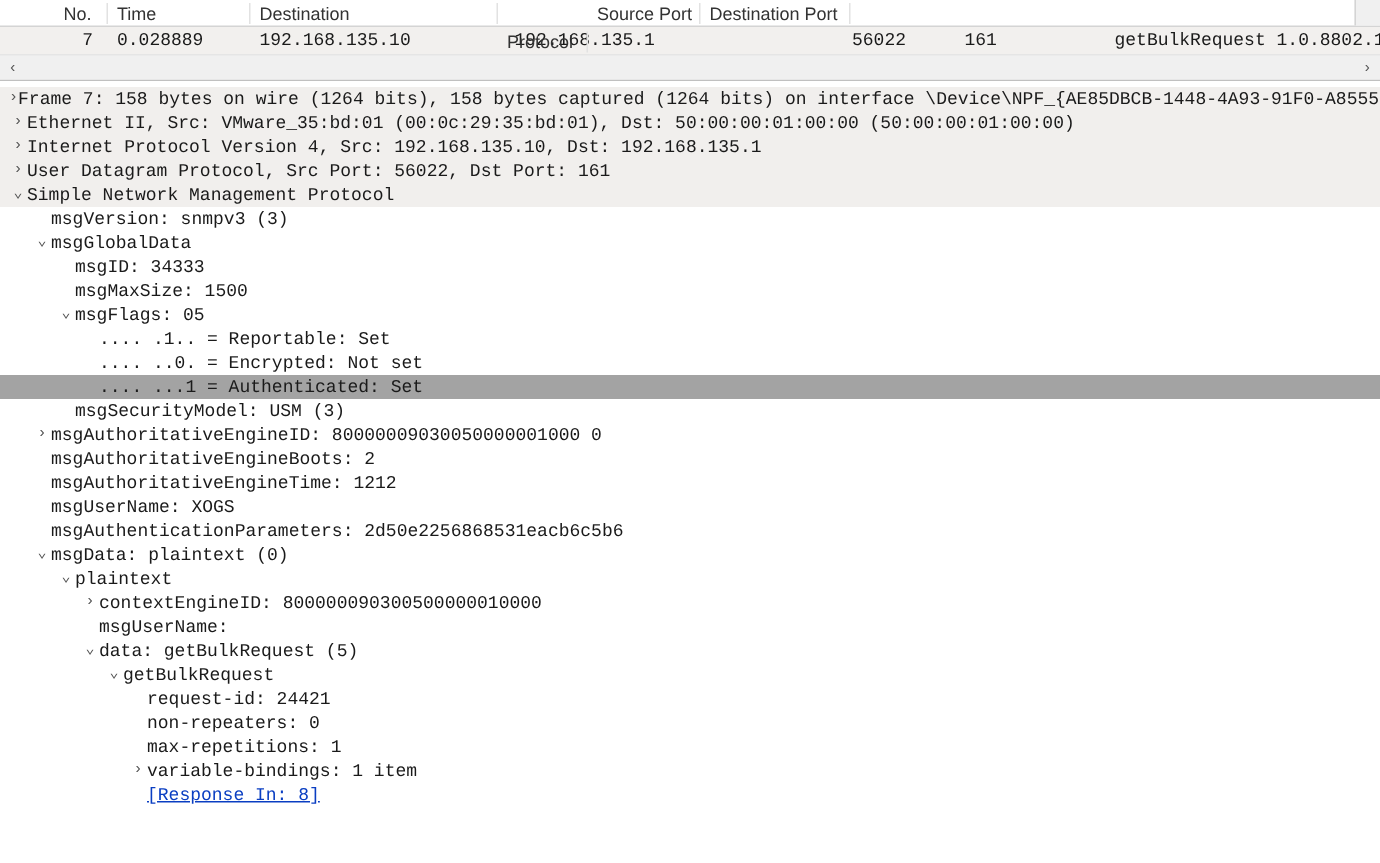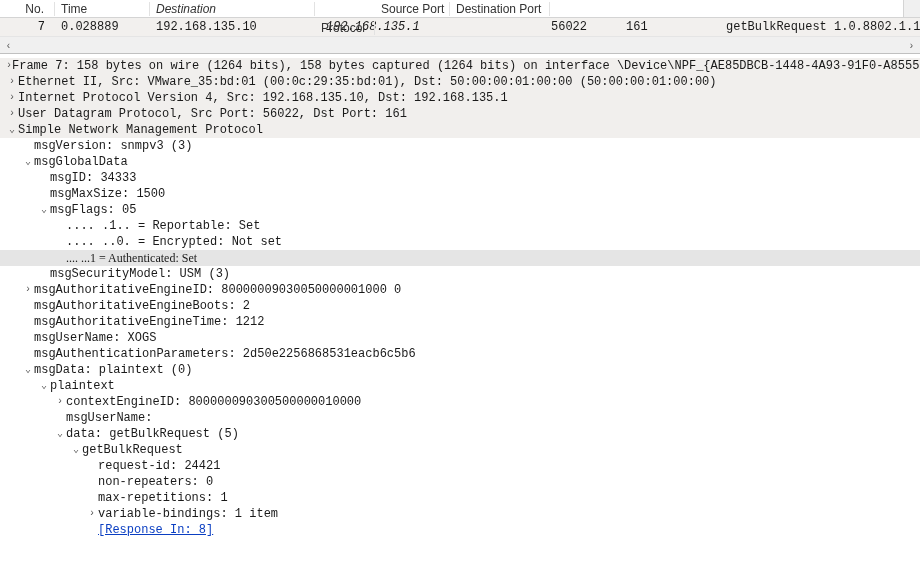--- a/index.html
+++ b/index.html
@@ -13,40 +13,41 @@
     overflow: hidden;
   }
   .mono { font-family: Consolas, "Courier New", monospace; font-size: 12px; }
   
   .packet-list { border-bottom: 1px solid #c0c0c0; }
   .pl-header, .pl-row {
     display: flex;
     align-items: center;
     height: 18px;
     white-space: nowrap;
+    padding-left: 17px;
   }
   .pl-header {
     background: #ffffff;
     color: #333;
     border-bottom: 1px solid #d4d4d4;
     position: relative;
   }
   .pl-header .col {
     border-right: 1px solid #e2e2e2;
     padding: 0 6px;
     overflow: hidden;
   }
   .pl-row {
     background: #f2f0ee;
   }
   .pl-row .col { padding: 0 6px; overflow: hidden; }
   .col-no    { width: 55px; text-align: right; padding-right: 10px !important; }
   .col-time  { width: 95px; }
   .col-src   { width: 170px; }
-  .col-dst   { width: 165px; font-style: italic; }
+  .col-dst   { width: 165px; }
   .col-proto { width: 60px; margin-top: 38px; }
   .col-sport { width: 75px; }
   .col-dport { width: 100px; }
   .col-info  { flex: 1; }
   .hdr-scroll {
     position: absolute; right: 0; top: 0; height: 17px; width: 17px;
     background: #f0f0f0; border-left: 1px solid #d4d4d4;
   }
   .hscroll {
     height: 17px; background: #f0f0f0; border-top: 1px solid #e5e5e5;
@@ -73,21 +74,21 @@
     white-space: pre;
   }
   .tree-row .indent { display: inline-block; }
   .tree-row .tw {
     width: 12px; text-align: center; color: #555;
     display: inline-block;
     font-size: 10px;
   }
   .tree-row .label { }
   .expanded-bg { background: #f1efed; }
-  .highlight-strong { background: #e5e5e5; font-family: Liberation Serif, serif; }
+  .highlight-strong { background: #a3a3a3; }
   .link { color: #0a3ec2; text-decoration: underline; }
 </style>
 </head>
 <body>
 
 <div class="packet-list">
   <div class="pl-header">
     <div class="col col-no">No.</div>
     <div class="col col-time">Time</div>
     <div class="col col-dst">Destination</div>

